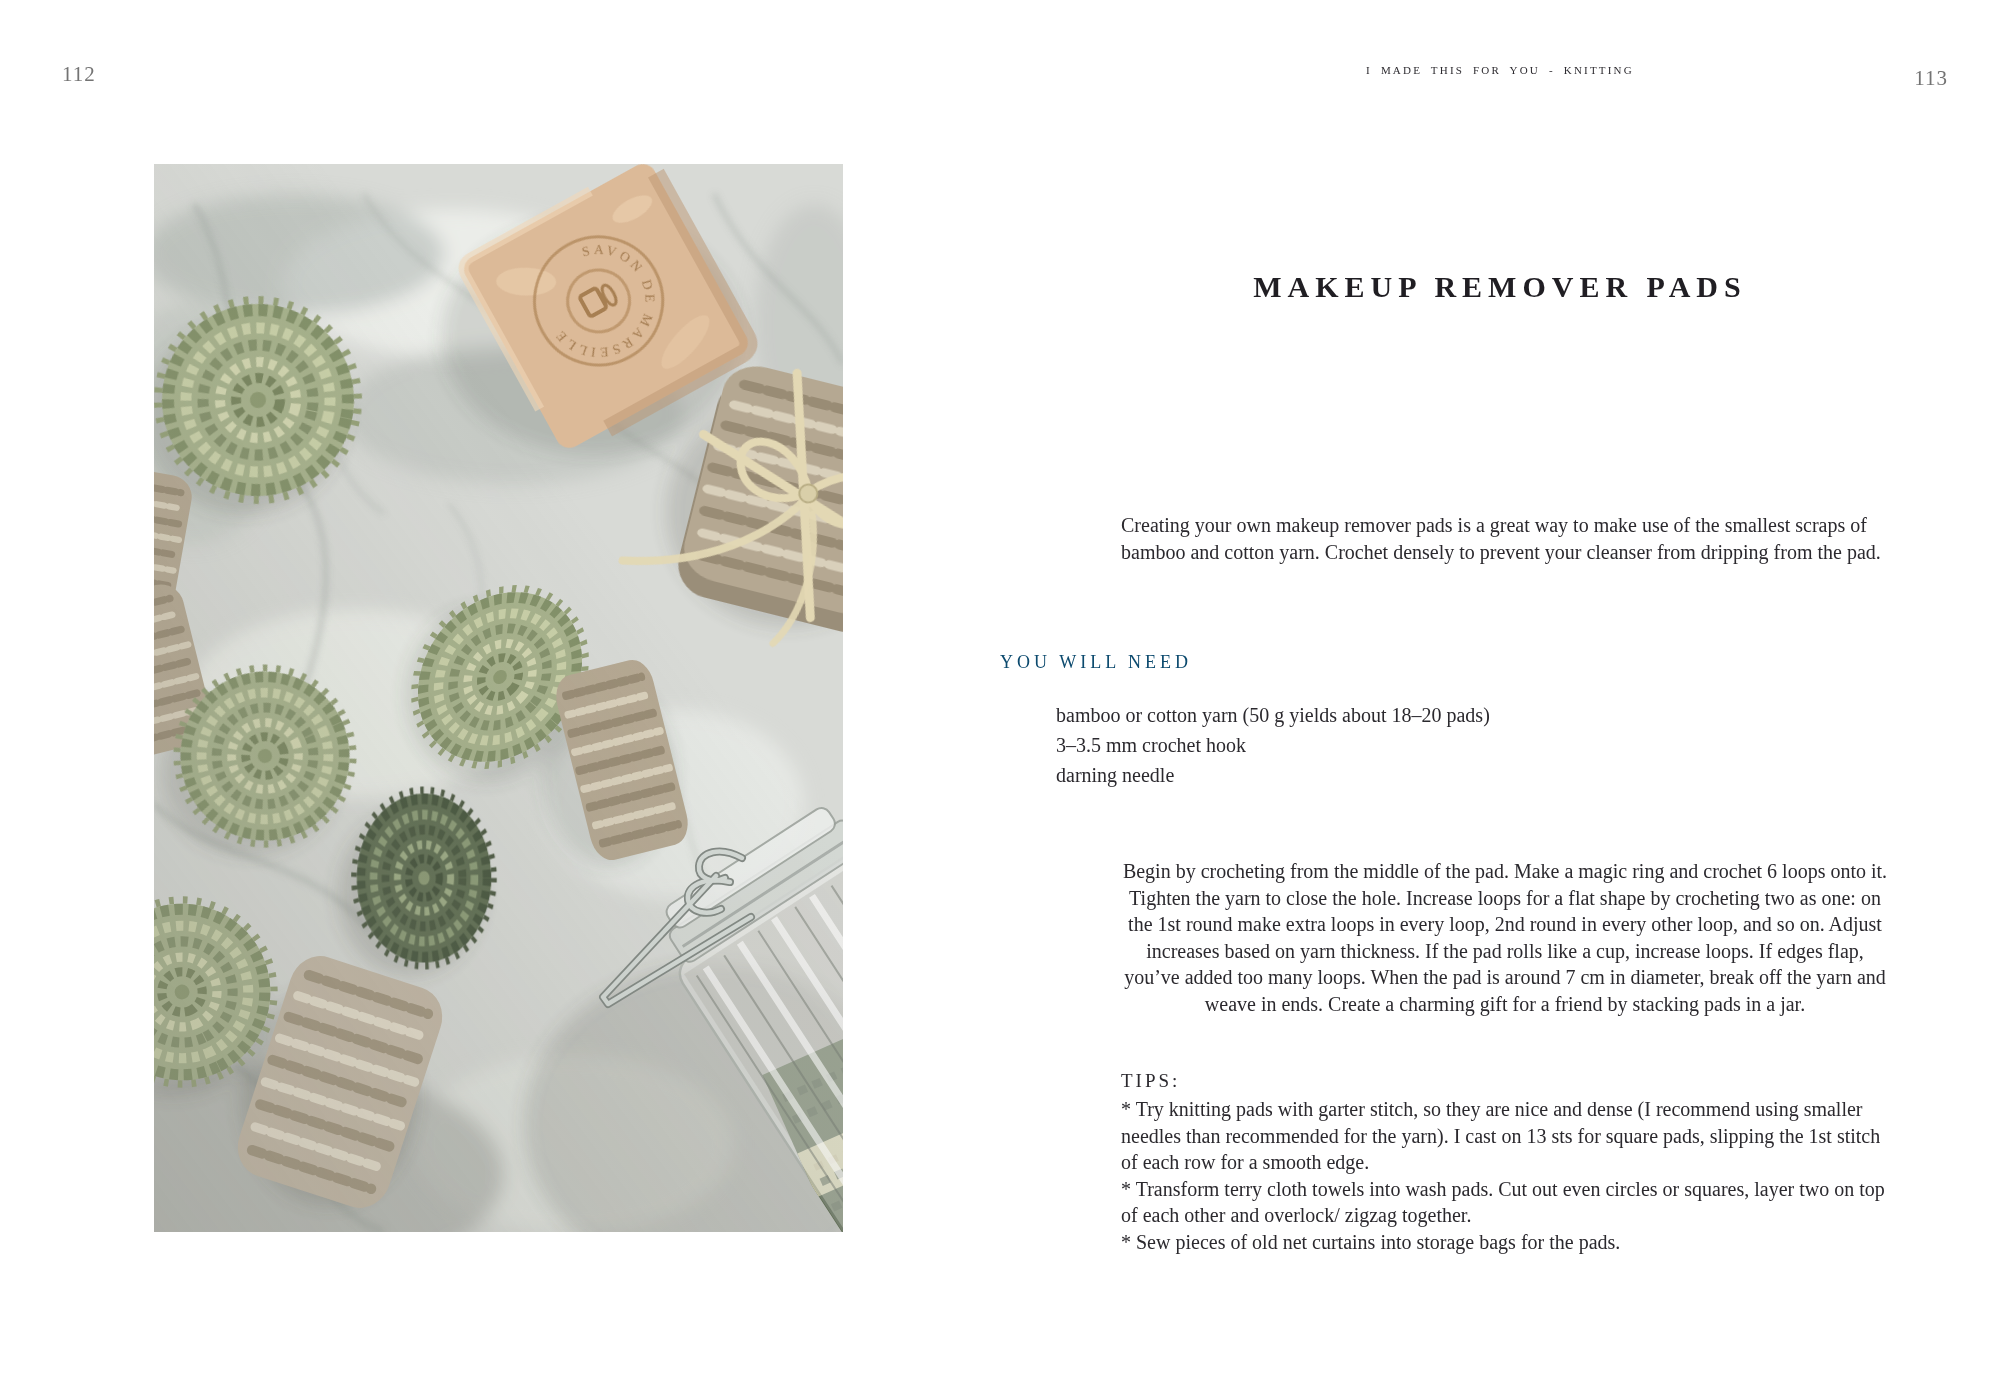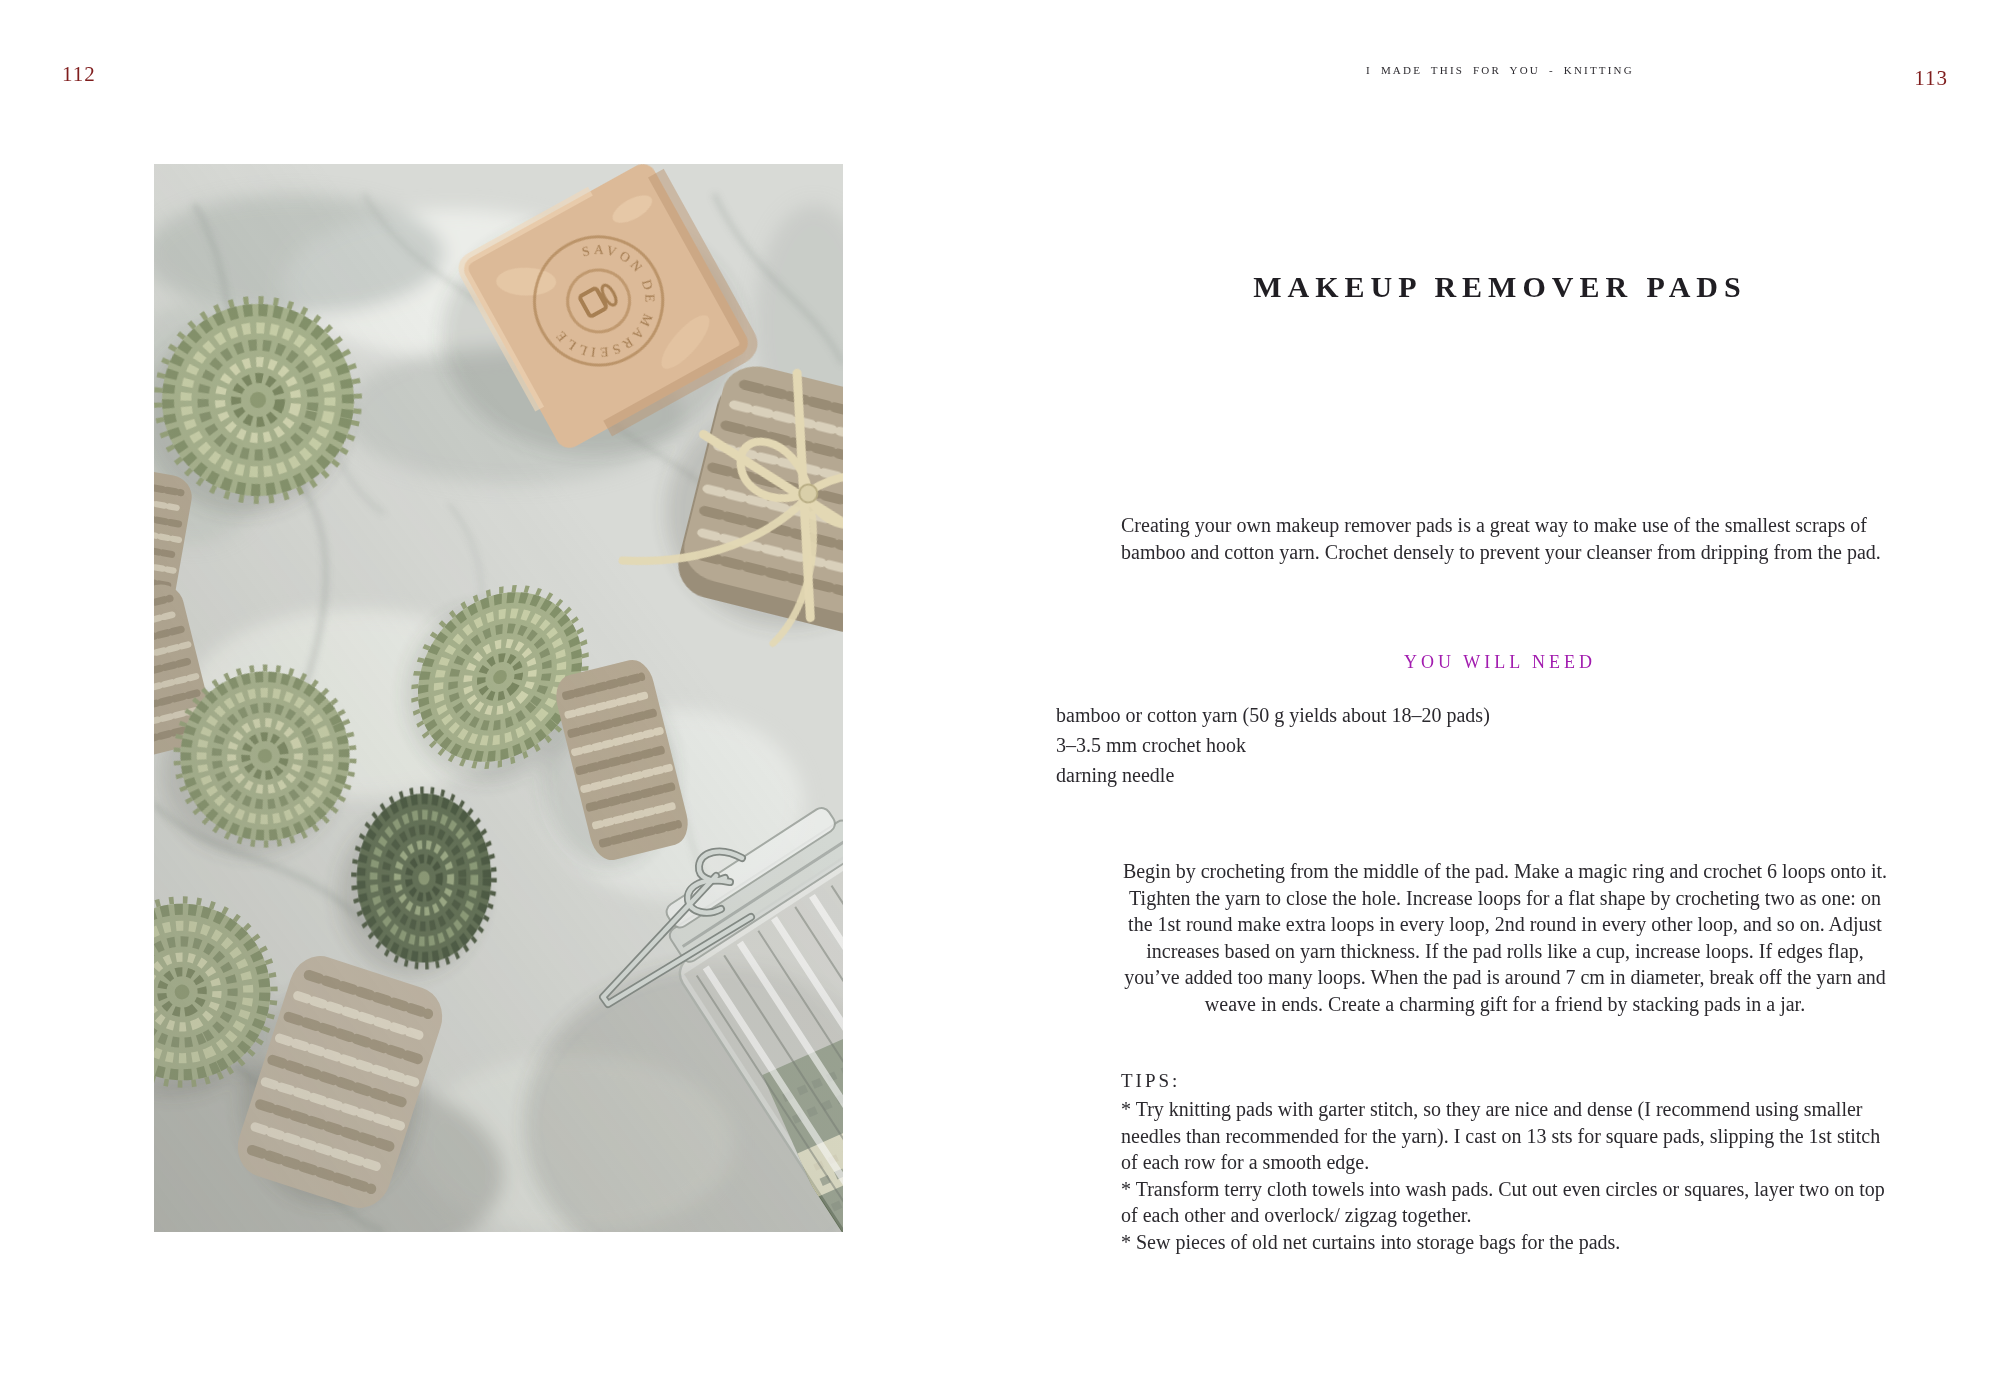--- a/index.html
+++ b/index.html
@@ -1,36 +1,36 @@
 <!DOCTYPE html>
 <html><head>
 <meta charset="utf-8">
 <style>
   html,body{margin:0;padding:0;}
   body{
     width:2000px;height:1397px;position:relative;background:#ffffff;
     font-family:"Liberation Serif","DejaVu Serif",serif;color:#2b292e;
     overflow:hidden;
   }
-  .pagenum{position:absolute;font-size:21px;letter-spacing:1px;color:#7f1d1d;}
+  .pagenum{position:absolute;font-size:21px;letter-spacing:1px;color:#737373;}
   .pagenum-left{left:62px;top:62px;}
   .pagenum-right{right:52px;top:66px;}
   .running-head{
     position:absolute;left:1000px;top:64px;width:1000px;text-align:center;
     font-size:11px;font-weight:400;letter-spacing:2.2px;word-spacing:4px;color:#2d2b30;
   }
   .article-title{
     position:absolute;left:1000px;top:270px;width:1000px;text-align:center;
     font-size:30px;font-weight:700;letter-spacing:6px;color:#201e23;
   }
   .col{position:absolute;left:1121px;width:768px;}
   .intro{top:512px;font-size:20px;line-height:26.5px;}
   .need-heading{
-    position:absolute;left:1000px;top:652px;width:1000px;text-align:center;
-    font-size:18px;letter-spacing:4px;color:#a21caf;
+    position:absolute;left:1000px;top:652px;width:1000px;text-align:left;
+    font-size:18px;letter-spacing:4px;color:#0c4a6e;
   }
   .need-list{
     position:absolute;left:1056px;top:700px;width:1000px;text-align:left;
     font-size:20px;line-height:30px;
   }
   .instructions{top:858px;font-size:20px;line-height:26.5px;text-align:center;}
   .tips-heading{position:absolute;left:1121px;top:1070px;font-size:19px;letter-spacing:3px;}
   .tips{top:1096px;font-size:20px;line-height:26.5px;}
   .tips p{margin:0;}
   .photo{

